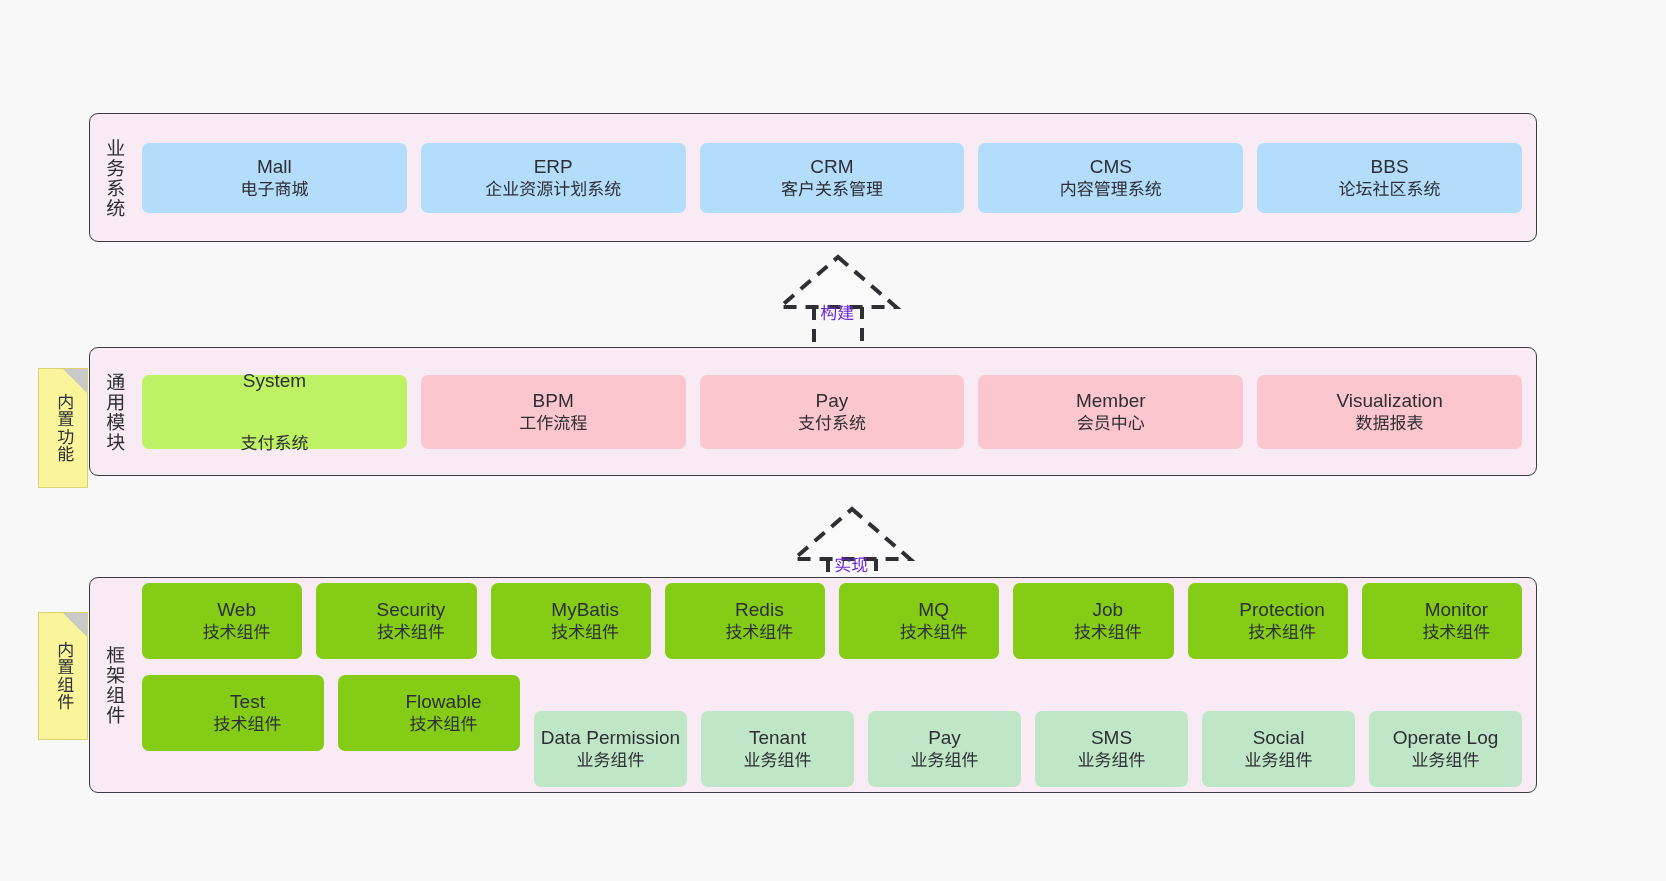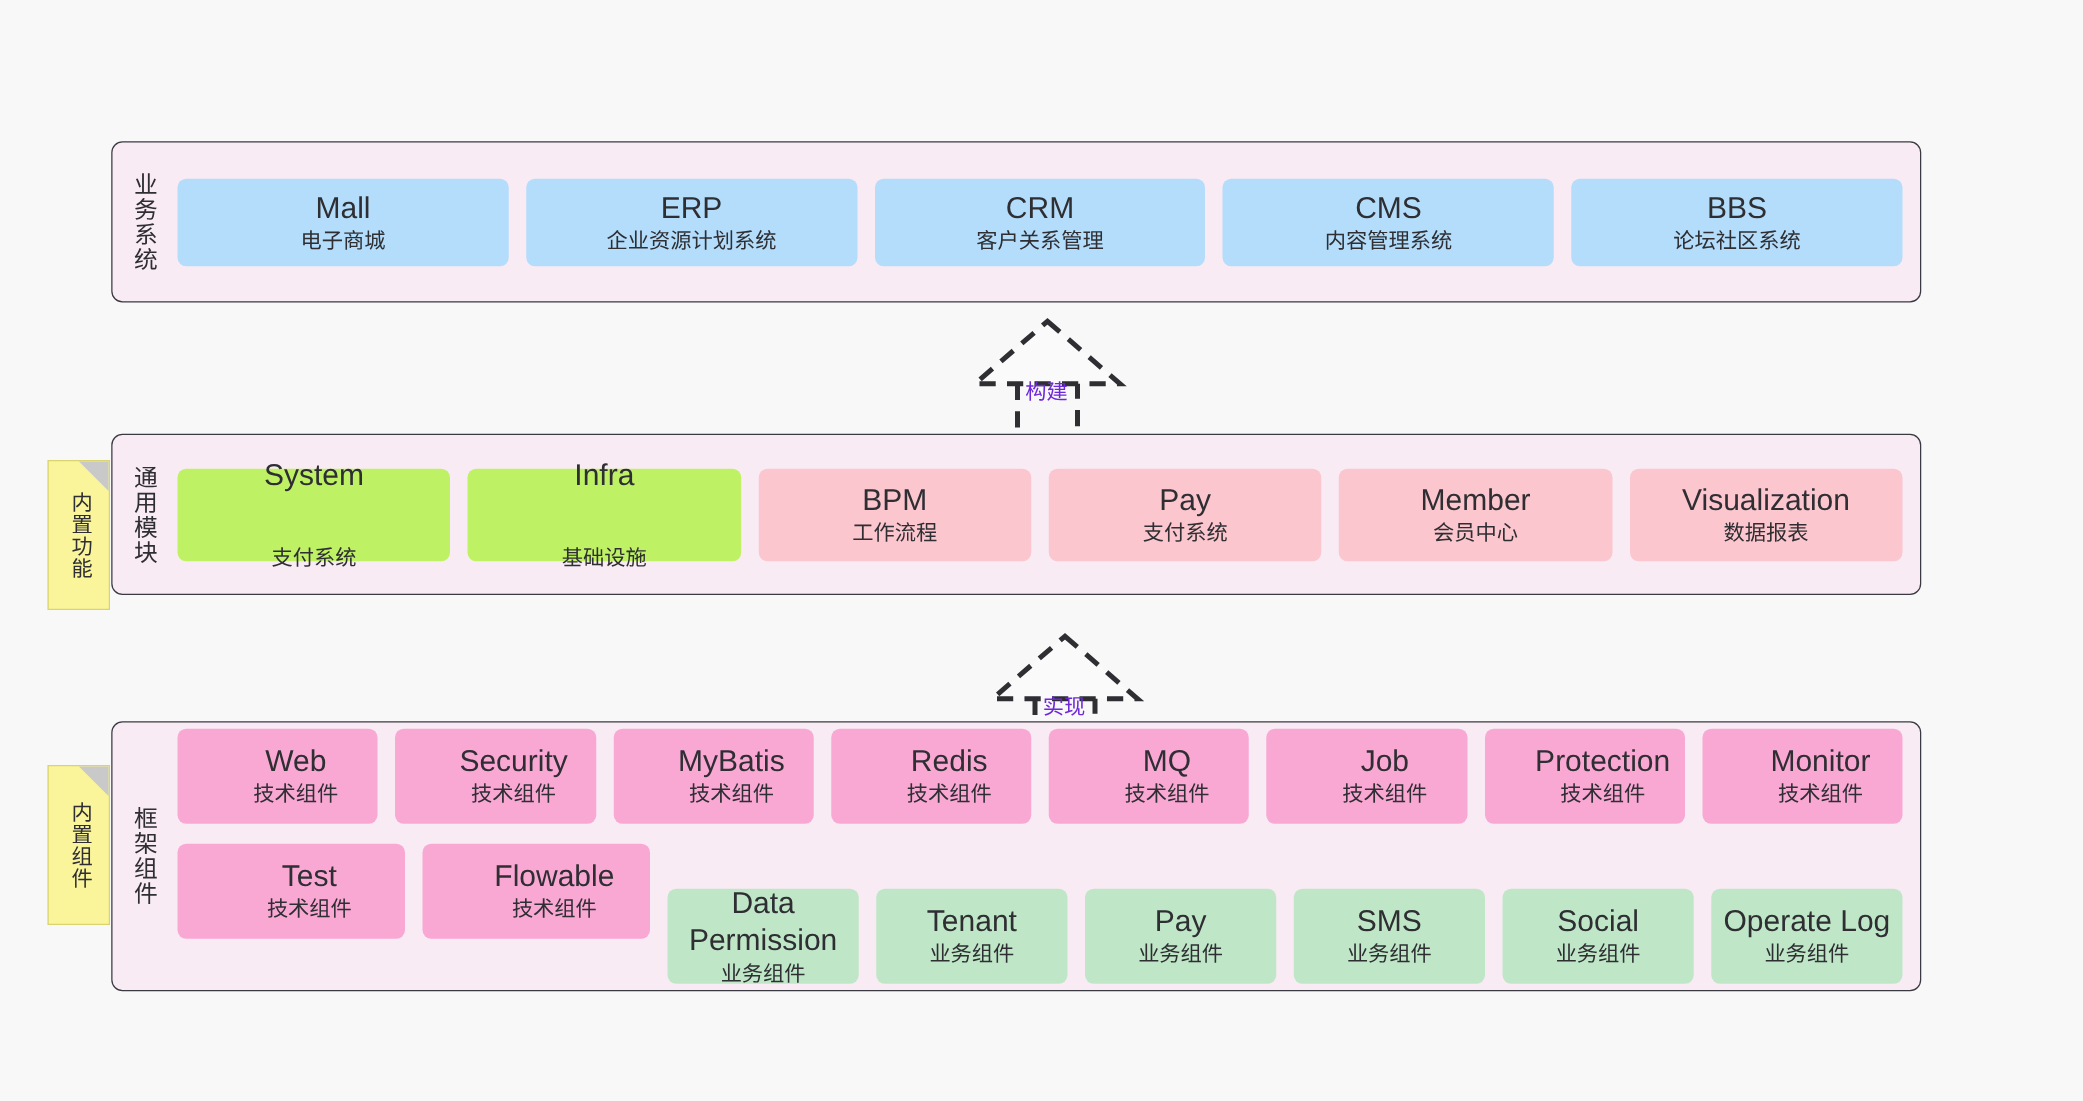--- a/index.html
+++ b/index.html
@@ -77,33 +77,33 @@
     flex-direction: column;
     align-items: center;
     justify-content: center;
     text-align: center;
     box-sizing: border-box;
     padding: 4px 6px;
     line-height: 1.26;
     color: #2e2e33;
   }
   .node .node-name {
-    font-size: 24px;
+    font-size: 19px;
     white-space: nowrap;
   }
   .node .node-sub {
     font-size: 17px;
   }
   .node.wrap .node-name { white-space: normal; }
 
   
   .c-blue       { background: #b3ddfb; }
   .c-red        { background: #bef264; gap: 40px; }
   .c-pink       { background: #fbc6cd; }
-  .c-green      { background: #f9a8d4; padding-left: 35px; }
+  .c-green      { background: #84cc16; padding-left: 35px; }
   .c-lightgreen { background: #bfe7c7; margin-top: 36px; }
 
   
   #layer-business   { left: 89px;  top: 113px; width: 1448px; height: 129px; }
   #layer-business .node { height: 70px; }
 
   #layer-modules    { left: 89px;  top: 347px; width: 1448px; height: 129px; }
   #layer-modules .node { height: 74px; }
 
   #layer-framework  { left: 89px;  top: 577px; width: 1448px; height: 216px; }
@@ -218,24 +218,20 @@
   <div class="layer" id="layer-modules">
     <div class="layer-title">通用模块</div>
     <div class="layer-body">
       <div class="row">
 
         <div class="node c-red">
           <span class="node-name">System</span>
           <span class="node-sub">支付系统</span>
         </div>
 
-        <div class="node c-red">
-          <span class="node-name">Infra</span>
-          <span class="node-sub">基础设施</span>
-        </div>
 
         <div class="node c-pink">
           <span class="node-name">BPM</span>
           <span class="node-sub">工作流程</span>
         </div>
 
         <div class="node c-pink">
           <span class="node-name">Pay</span>
           <span class="node-sub">支付系统</span>
         </div>

